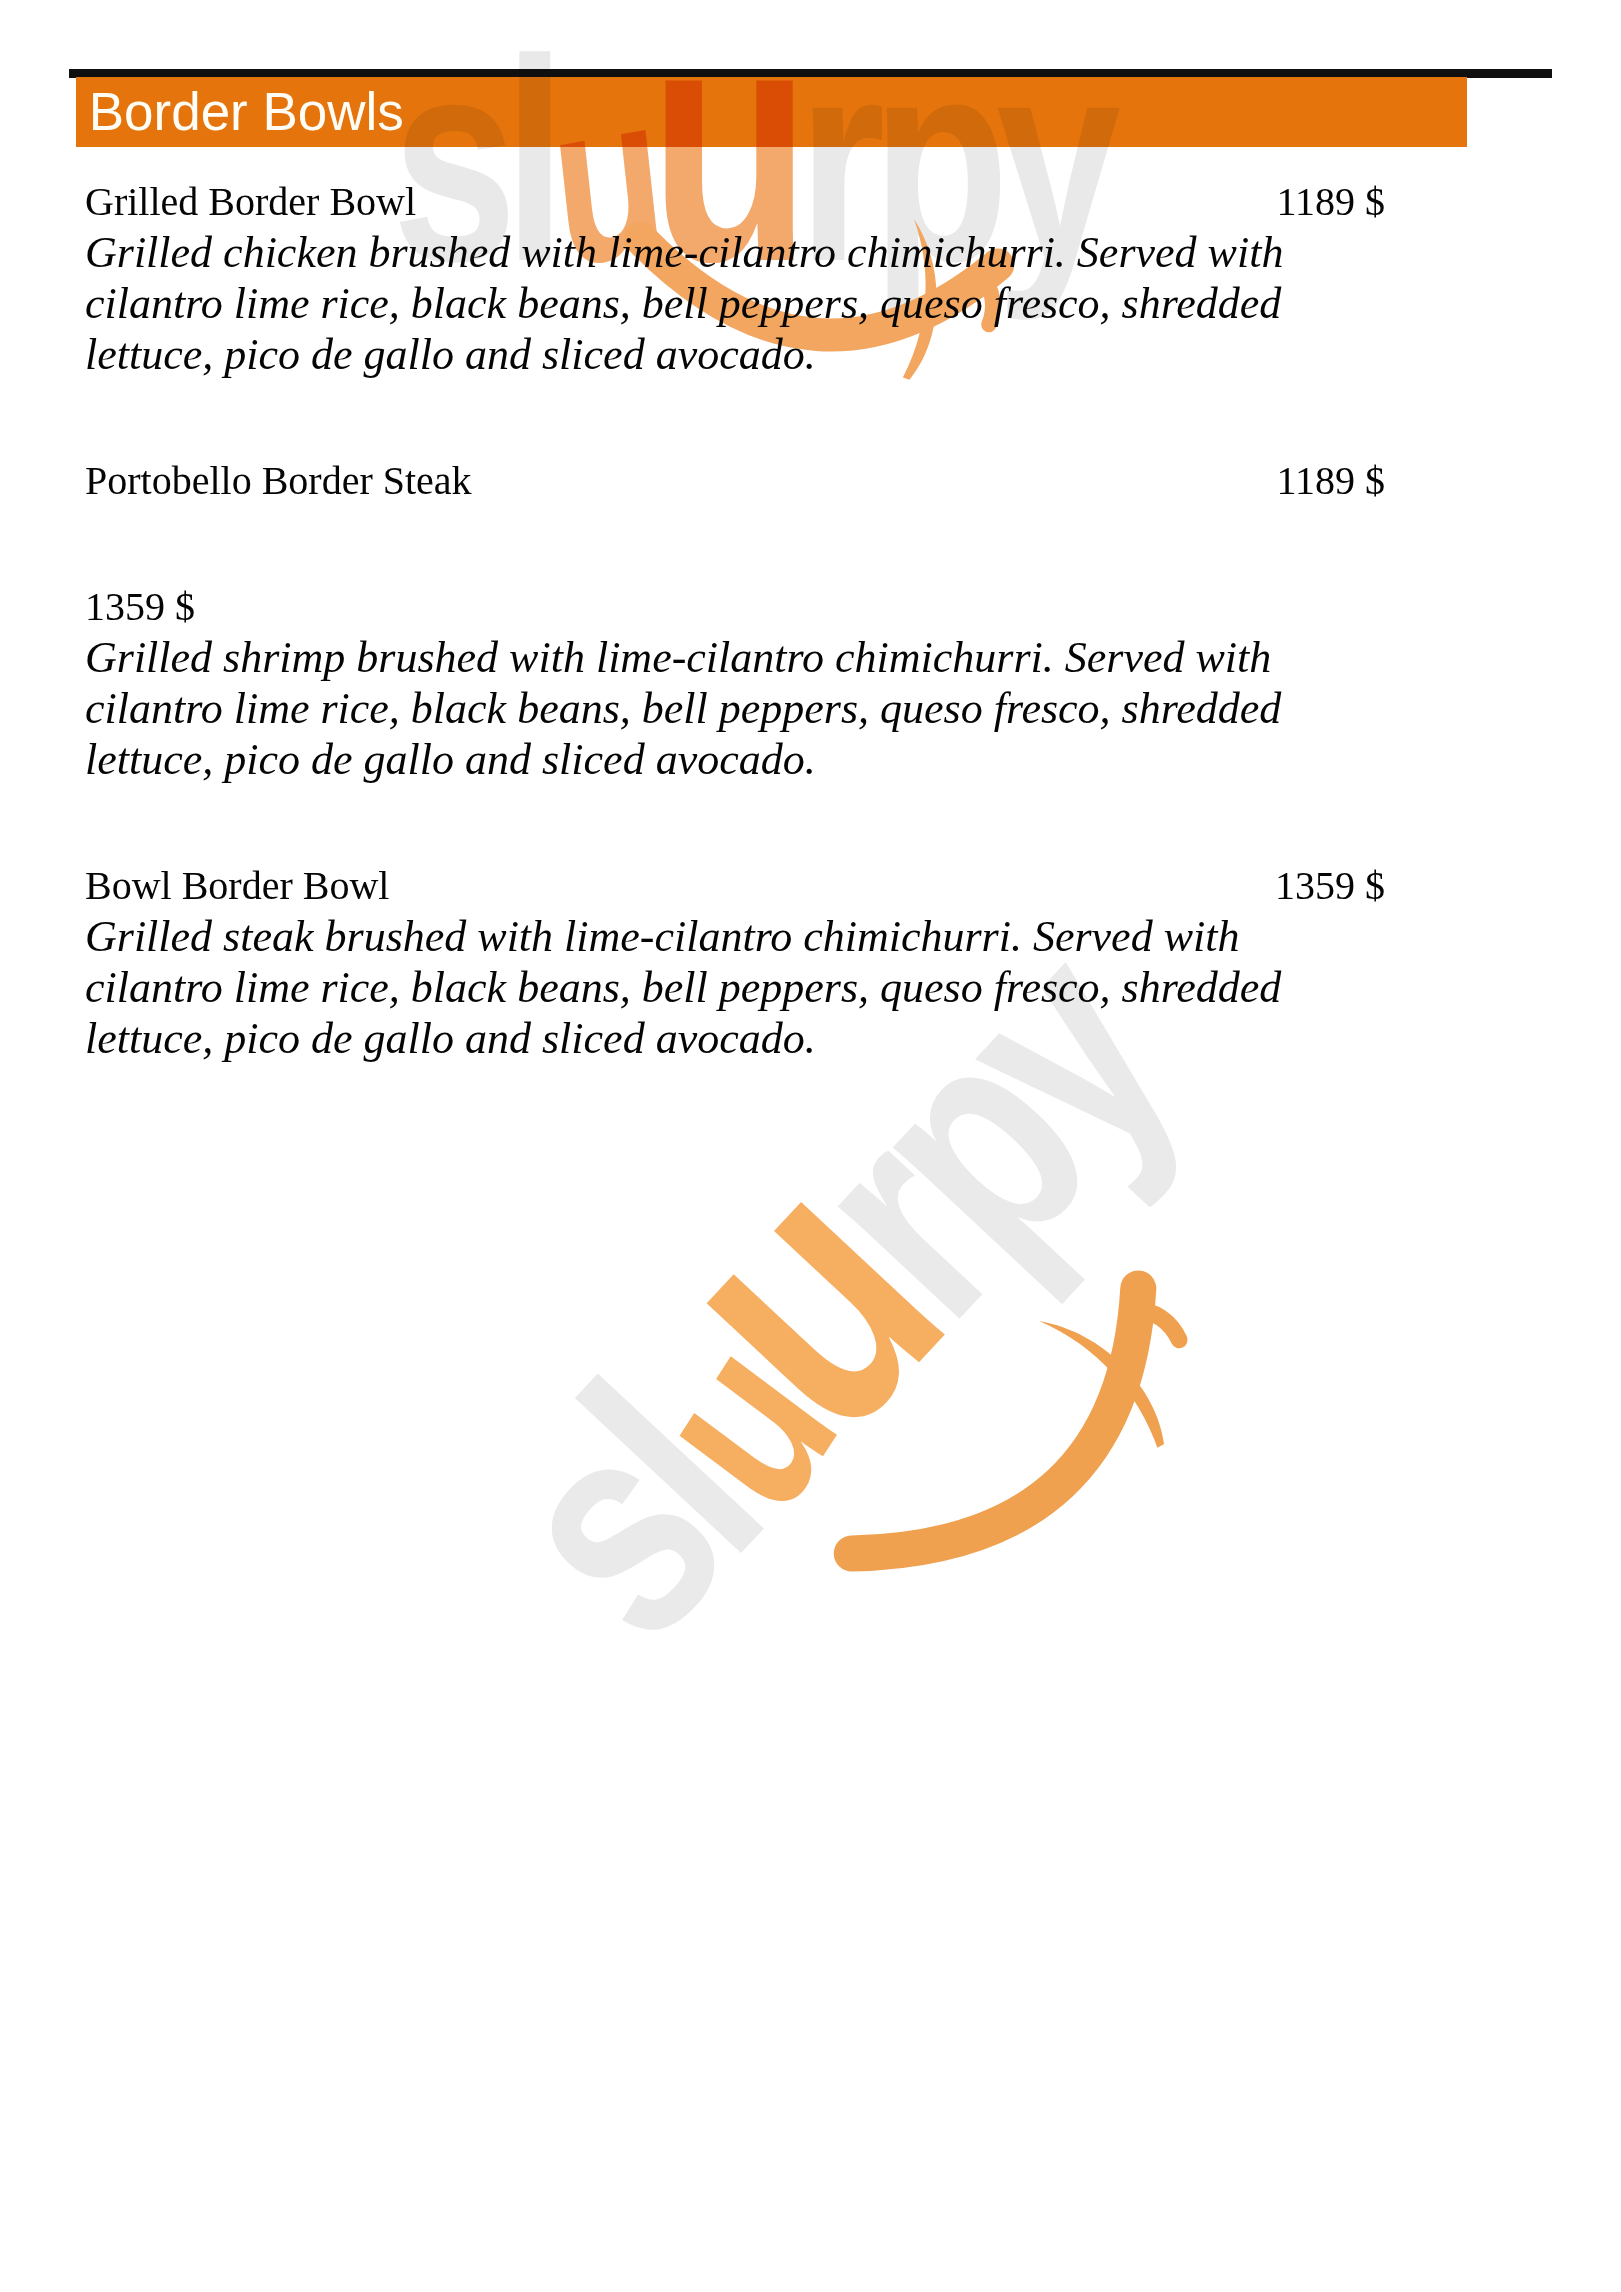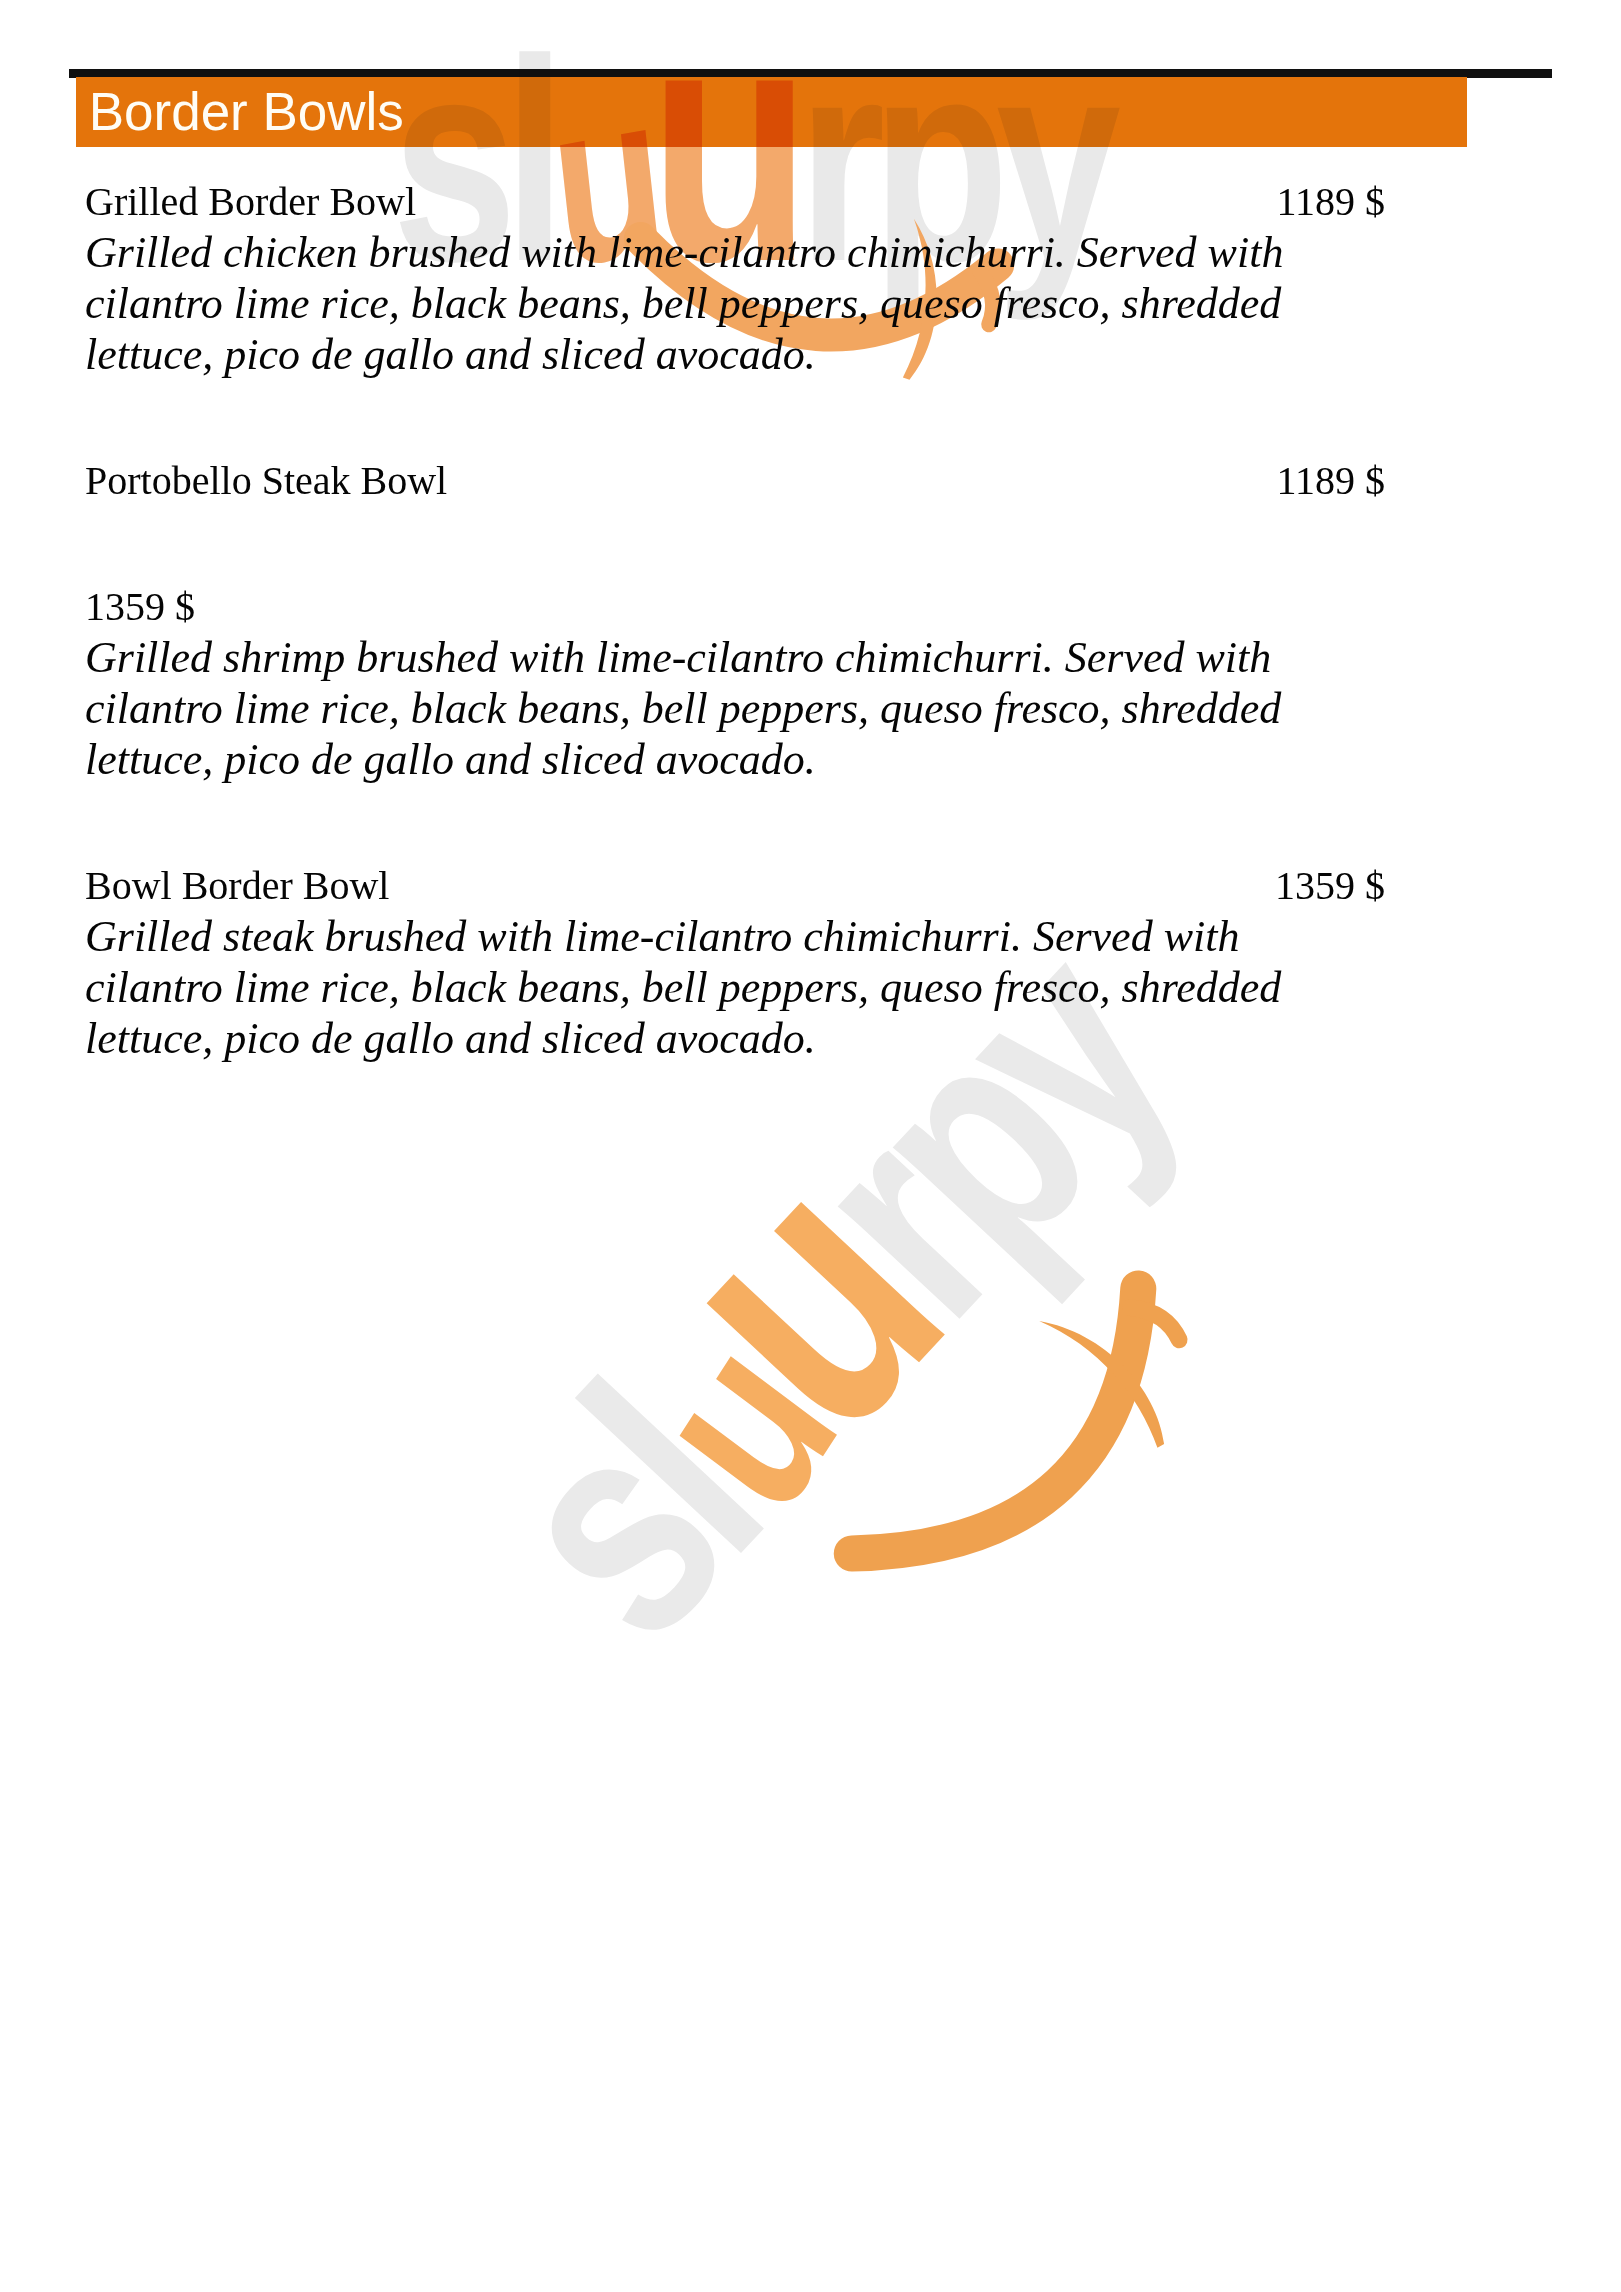--- a/index.html
+++ b/index.html
@@ -154,21 +154,21 @@
         <span class="item-name">Grilled Border Bowl</span>
         <span class="item-price">1189 $</span>
       </div>
       <div class="item-desc">Grilled chicken brushed with lime-cilantro chimichurri. Served with
 cilantro lime rice, black beans, bell peppers, queso fresco, shredded
 lettuce, pico de gallo and sliced avocado.</div>
     </div>
 
     <div class="menu-item">
       <div class="item-head">
-        <span class="item-name">Portobello Steak Bowl</span>
+        <span class="item-name">Portobello Border Steak</span>
         <span class="item-price">1189 $</span>
       </div>
     </div>
 
     <div class="menu-item">
       <div class="item-head">
         <span class="item-price">1359 $</span>
       </div>
       <div class="item-desc">Grilled shrimp brushed with lime-cilantro chimichurri. Served with
 cilantro lime rice, black beans, bell peppers, queso fresco, shredded

